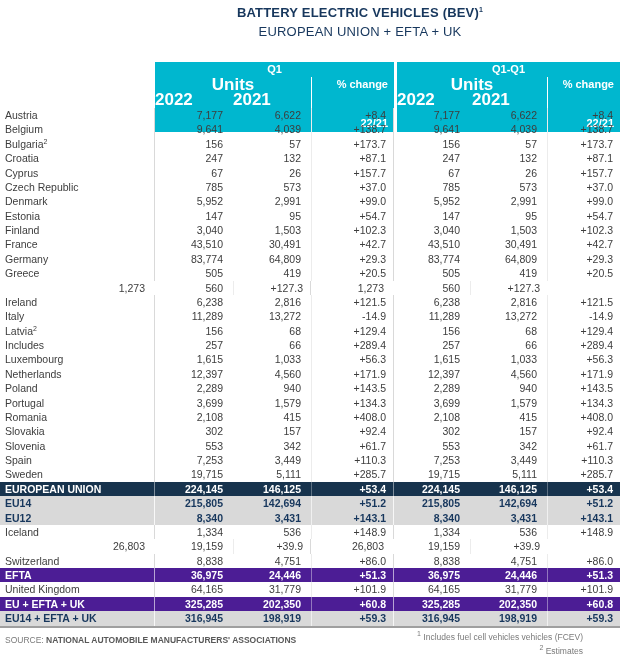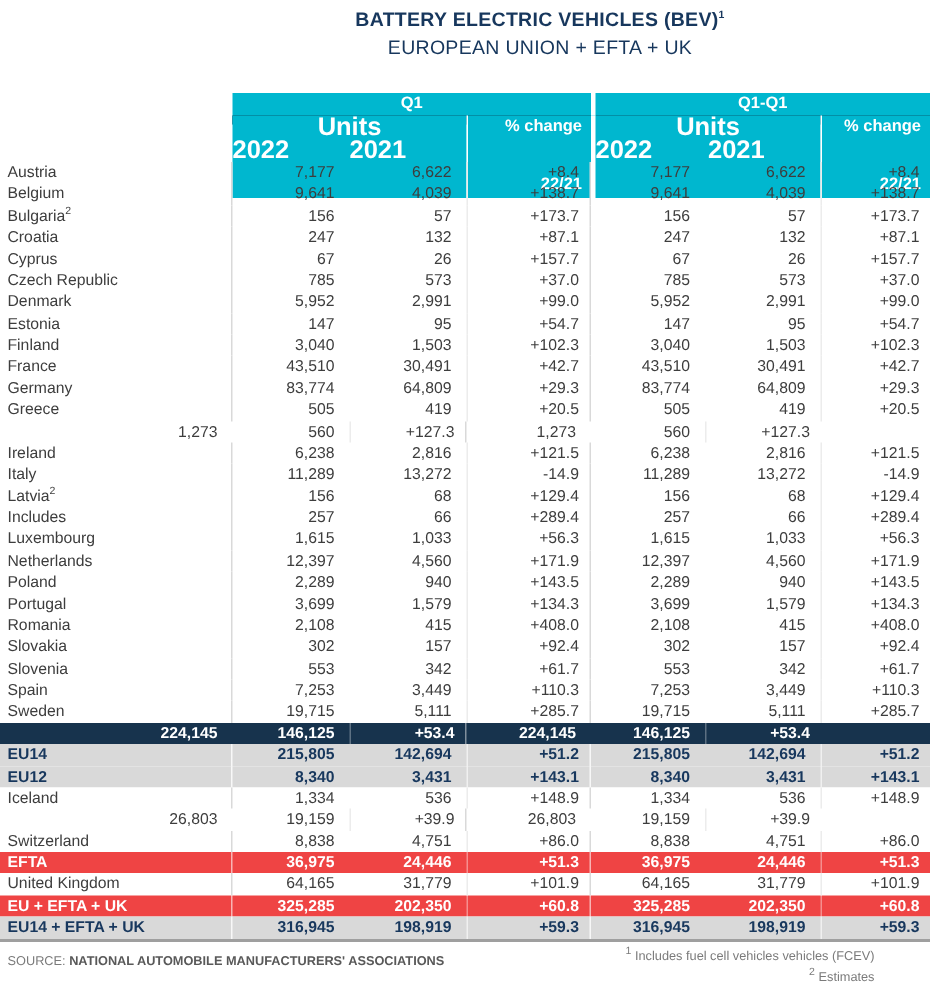--- a/index.html
+++ b/index.html
@@ -49,21 +49,21 @@
   .v0,.v1,.v3,.v4{padding-right:10px;}
   .v2,.v5{padding-right:7px;border-left:1px solid #ececec;}
   .v2{border-right:1px solid #d9d9d9;}
 
   .row.navy{background:#17334d;}
   .row.navy .cell{color:#fff;font-weight:bold;}
   .row.navy .cell.name{border-right-color:rgba(255,255,255,.45);}
   .row.navy .v2{border-right-color:rgba(255,255,255,.45);border-left-color:rgba(255,255,255,.3);}
   .row.navy .v5{border-left-color:rgba(255,255,255,.3);}
 
-  .row.cyan{background:#ef4444;}
+  .row.cyan{background:#4c1d95;}
   .row.cyan .cell{color:#fff;font-weight:bold;}
   .row.cyan .cell.name{border-right-color:rgba(255,255,255,.6);}
   .row.cyan .v2{border-right-color:rgba(255,255,255,.6);border-left-color:rgba(255,255,255,.4);}
   .row.cyan .v5{border-left-color:rgba(255,255,255,.4);}
 
   .row.gray{background:#d9d9d9;}
   .row.gray .cell{color:#17375d;font-weight:bold;}
   .row.gray .cell.name{border-right-color:rgba(255,255,255,.8);}
   .row.gray .v2{border-right-color:rgba(255,255,255,.8);border-left-color:rgba(255,255,255,.6);}
   .row.gray .v5{border-left-color:rgba(255,255,255,.6);}
@@ -352,20 +352,21 @@
       <div class="row normal">
         <div class="cell name"><span>Sweden</span></div>
         <div class="cell v v0">19,715</div>
         <div class="cell v v1">5,111</div>
         <div class="cell v v2">+285.7</div>
         <div class="cell v v3">19,715</div>
         <div class="cell v v4">5,111</div>
         <div class="cell v v5">+285.7</div>
       </div>
       <div class="row navy">
+        <div class="cell name"><span>EUROPEAN UNION</span></div>
         <div class="cell v v0">224,145</div>
         <div class="cell v v1">146,125</div>
         <div class="cell v v2">+53.4</div>
         <div class="cell v v3">224,145</div>
         <div class="cell v v4">146,125</div>
         <div class="cell v v5">+53.4</div>
       </div>
       <div class="row gray">
         <div class="cell name"><span>EU14</span></div>
         <div class="cell v v0">215,805</div>

